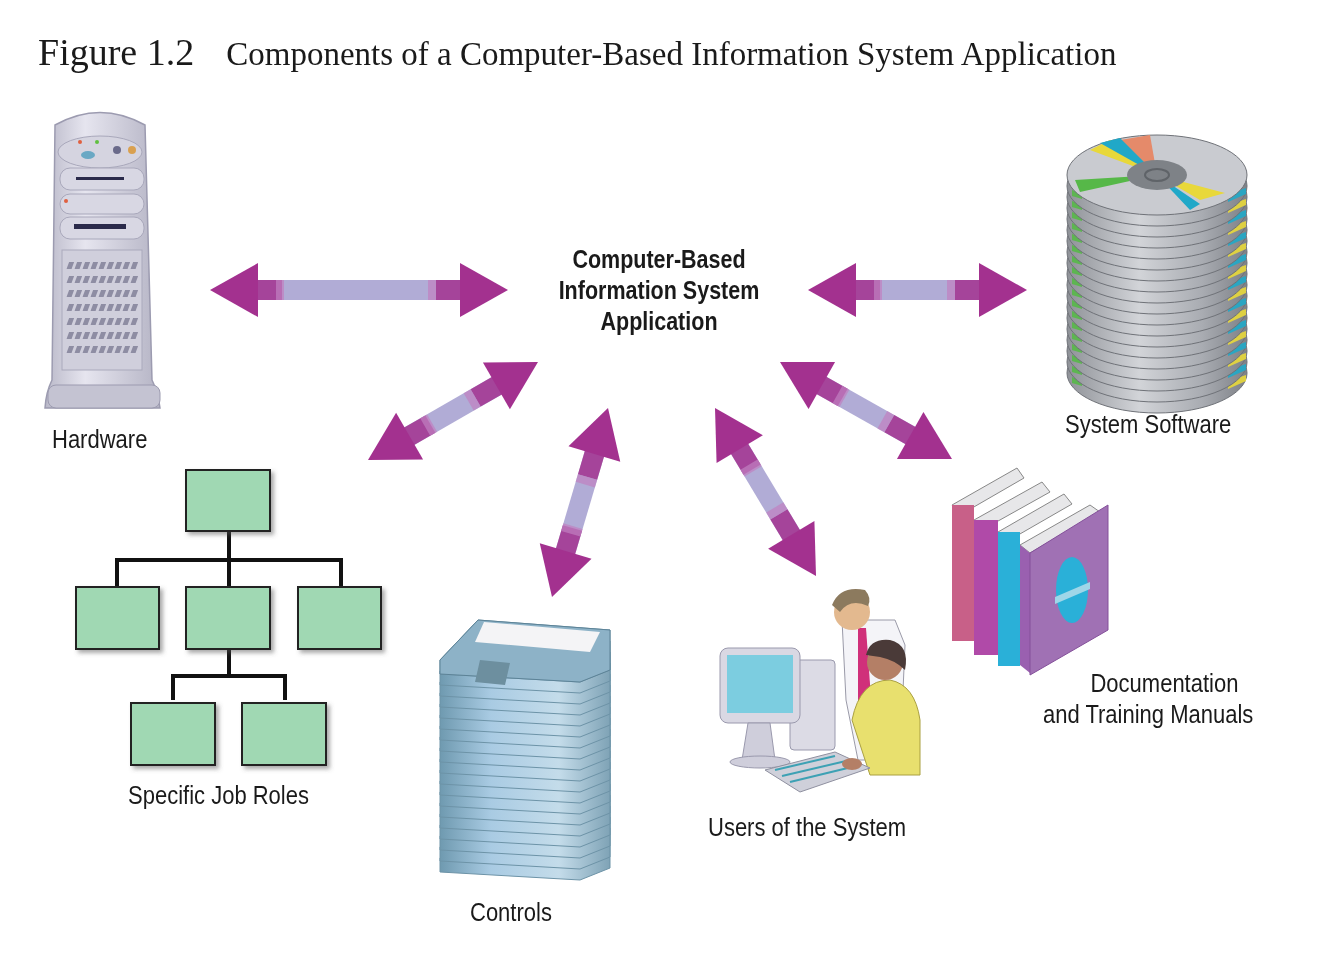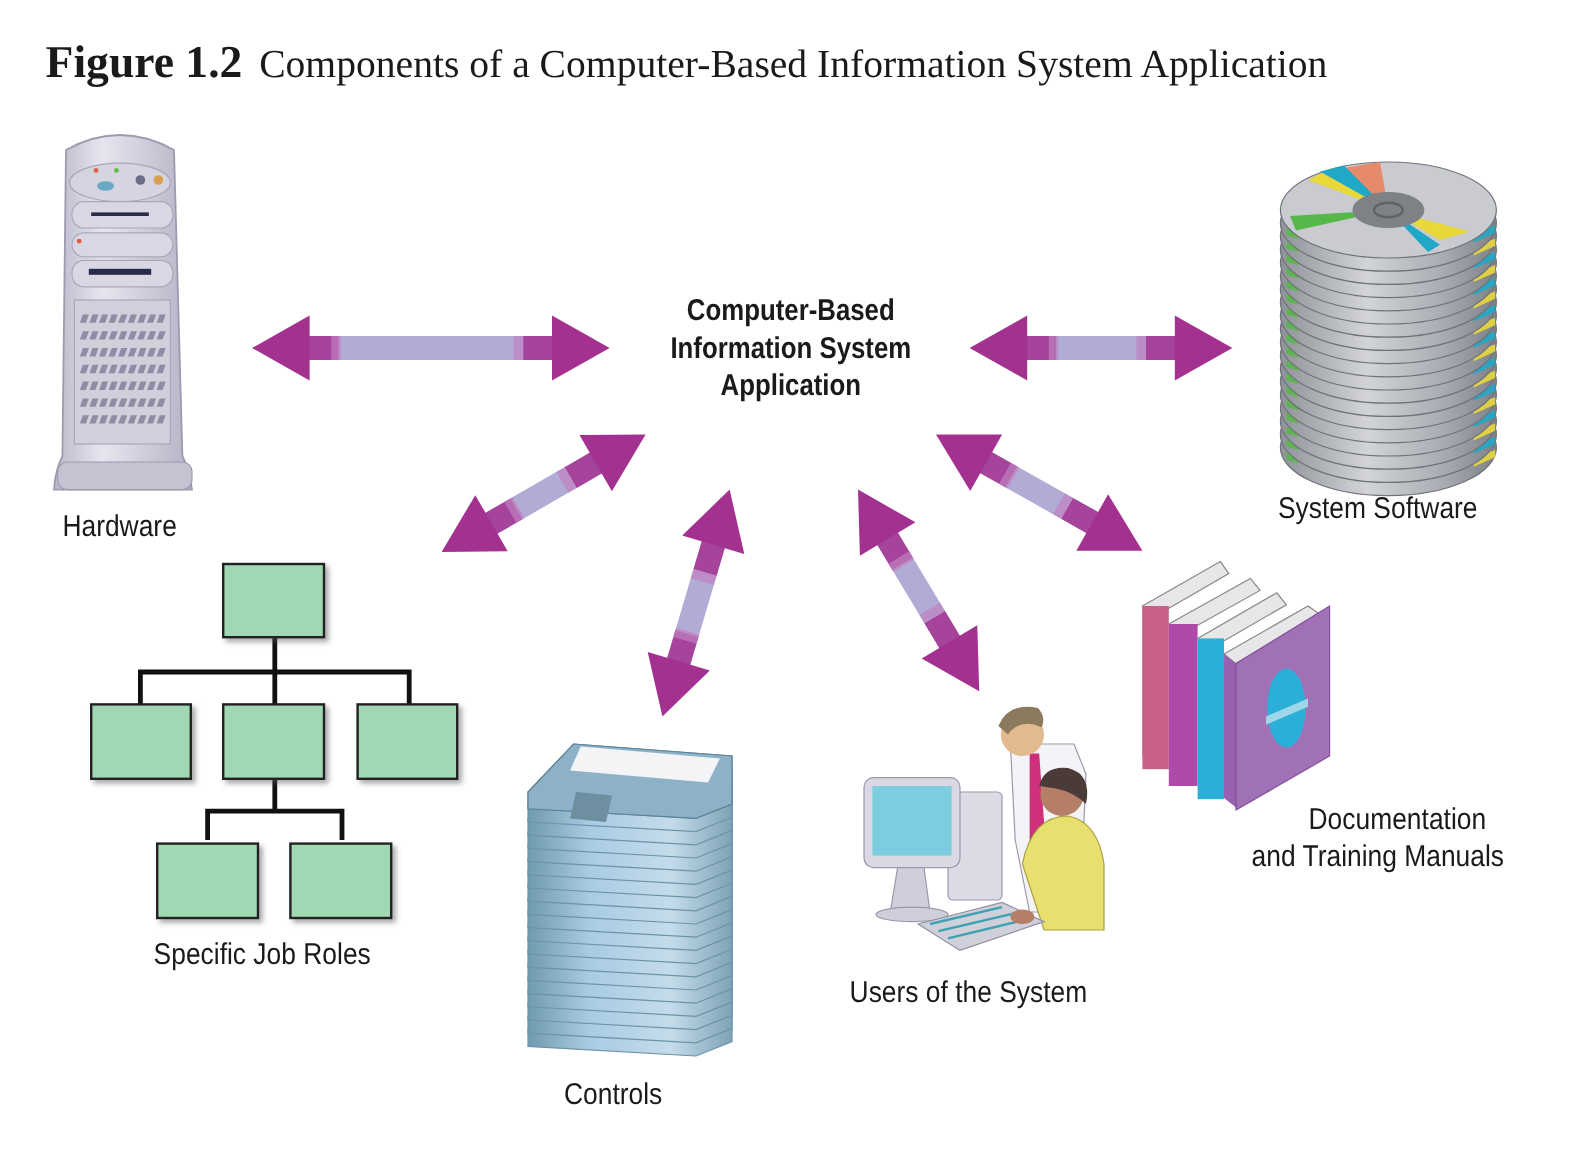--- a/index.html
+++ b/index.html
@@ -1,18 +1,18 @@
 <!DOCTYPE html>
 <html><head>
 <meta charset="utf-8">
 <style>
   html,body{margin:0;padding:0;background:#ffffff;}
   body{width:1323px;height:969px;position:relative;overflow:hidden;font-family:"Liberation Sans",sans-serif;color:#1a1a1a;}
   .title{position:absolute;left:38px;top:30px;font-family:"Liberation Serif",serif;font-size:33px;color:#1a1a1a;white-space:nowrap;}
-  .title .fig{font-weight:bold;font-size:38px;margin-right:14px;text-align:right;}
+  .title .fig{font-weight:normal;font-size:38px;margin-right:32px;text-align:right;}
   .center-label{position:absolute;left:520px;top:244px;width:278px;text-align:center;font-weight:bold;font-size:25px;line-height:31px;transform:scaleX(0.86);transform-origin:center;}
   .lbl{position:absolute;font-size:25px;line-height:31px;white-space:nowrap;transform:scaleX(0.88);transform-origin:left top;}
   svg.diagram{position:absolute;left:0;top:0;}
 </style>
 </head>
 <body>
 
 <div class="title">
   <span class="fig">Figure 1.2</span><span>Components of a Computer-Based Information System Application</span>
 </div>

